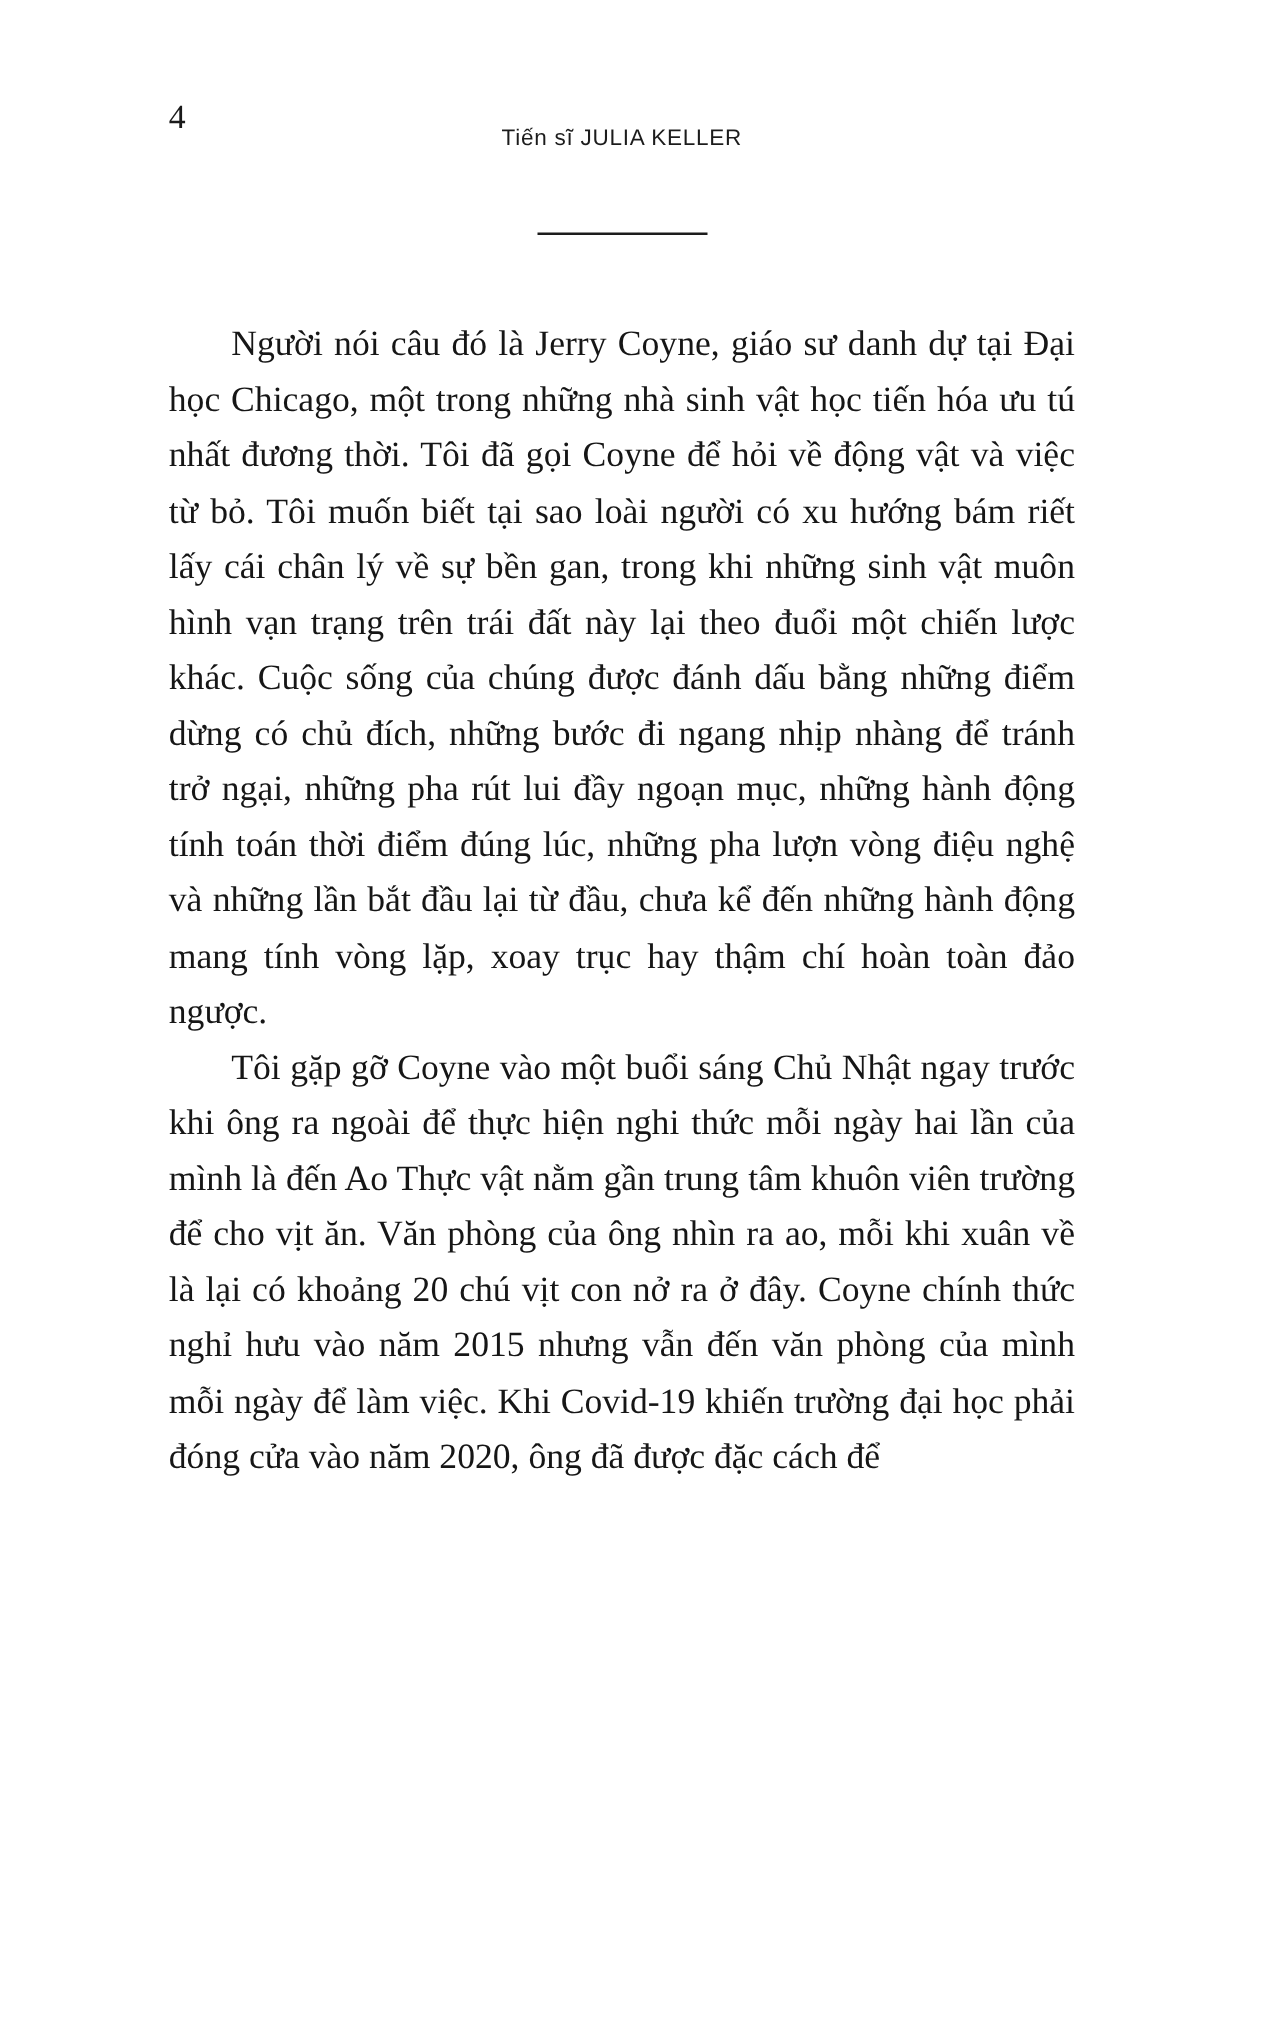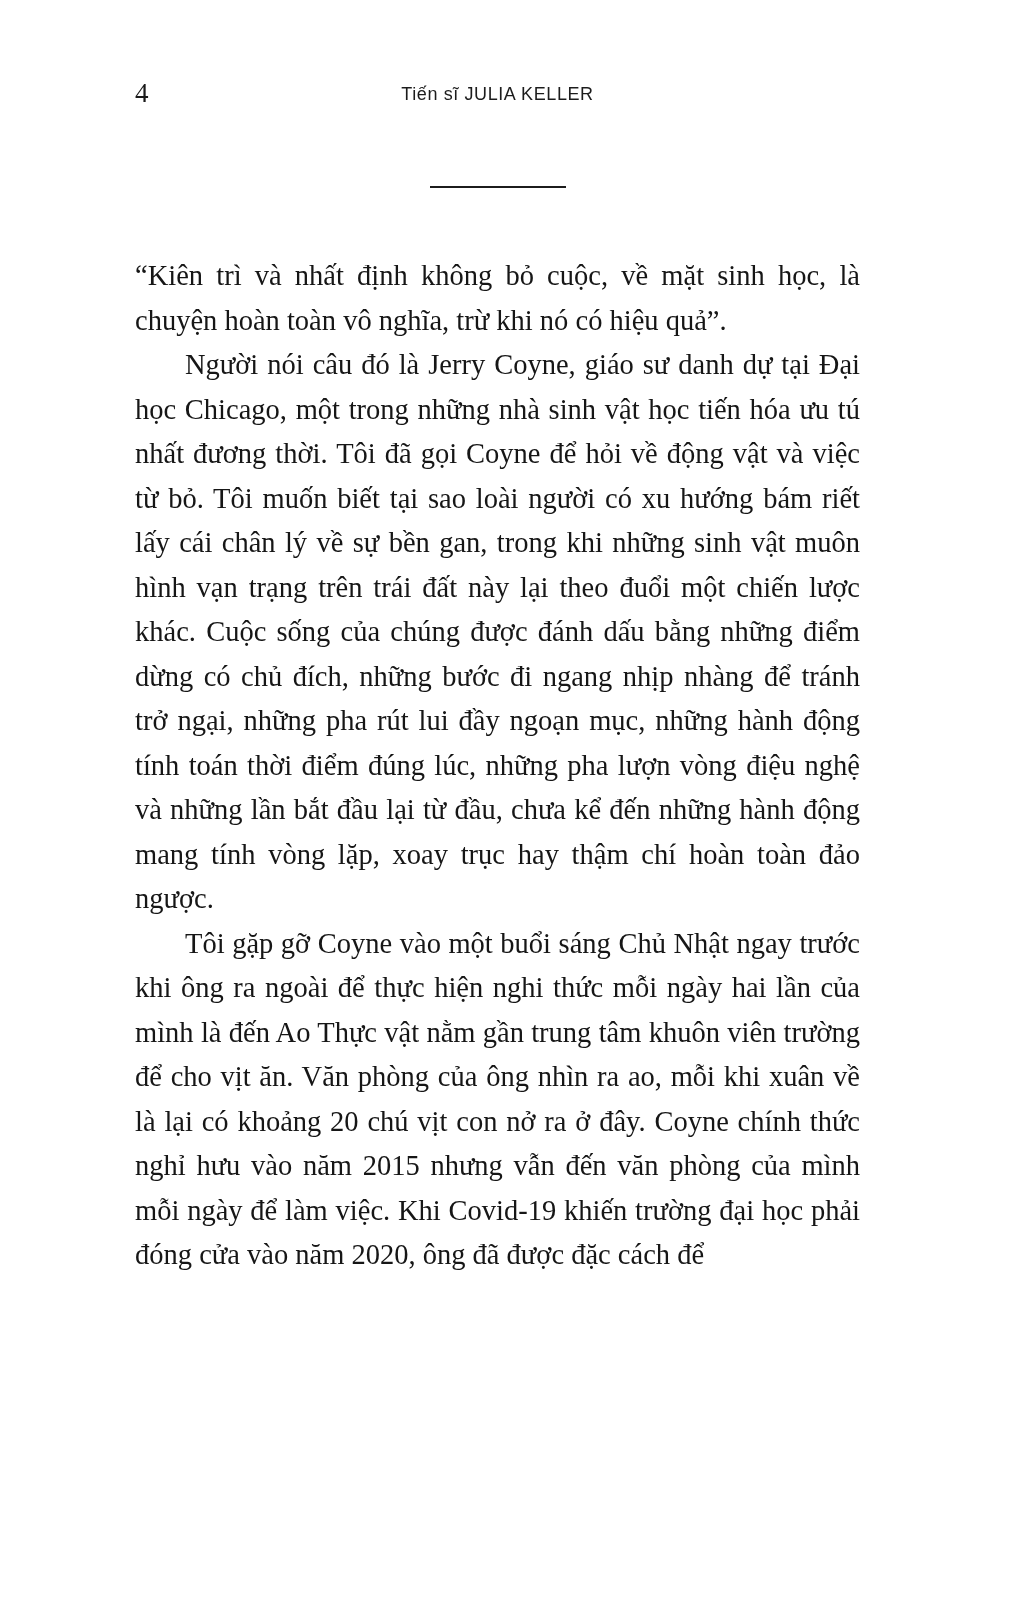--- a/index.html
+++ b/index.html
@@ -29,21 +29,21 @@
     left: 0;
     top: 0;
     font-size: 27px;
     line-height: 1;
     color: #1a1a1a;
   }
   .running-head {
     position: absolute;
     left: 0;
     right: 0;
-    top: 4px;
+    top: 20px;
     text-align: center;
     font-family: "Liberation Sans", sans-serif;
     font-size: 18px;
     letter-spacing: 0.6px;
     color: #1c1c1c;
     font-weight: 500;
   }
   .divider {
     width: 136px;
     border-top: 2px solid #1c1c1c;
@@ -65,18 +65,17 @@
 <div class="page">
 
   <header class="page-header">
     <span class="page-number">4</span>
     <span class="running-head">Tiến sĩ JULIA KELLER</span>
   </header>
 
   <div class="divider"></div>
 
   <main class="body-text">
-    <p class="quote">“Kiên trì và nhất định không bỏ cuộc, về mặt sinh học, là chuyện hoàn toàn vô nghĩa, trừ khi nó có hiệu quả”.</p>
     <p class="indent">Người nói câu đó là Jerry Coyne, giáo sư danh dự tại Đại học Chicago, một trong những nhà sinh vật học tiến hóa ưu tú nhất đương thời. Tôi đã gọi Coyne để hỏi về động vật và việc từ bỏ. Tôi muốn biết tại sao loài người có xu hướng bám riết lấy cái chân lý về sự bền gan, trong khi những sinh vật muôn hình vạn trạng trên trái đất này lại theo đuổi một chiến lược khác. Cuộc sống của chúng được đánh dấu bằng những điểm dừng có chủ đích, những bước đi ngang nhịp nhàng để tránh trở ngại, những pha rút lui đầy ngoạn mục, những hành động tính toán thời điểm đúng lúc, những pha lượn vòng điệu nghệ và những lần bắt đầu lại từ đầu, chưa kể đến những hành động mang tính vòng lặp, xoay trục hay thậm chí hoàn toàn đảo ngược.</p>
     <p class="indent">Tôi gặp gỡ Coyne vào một buổi sáng Chủ Nhật ngay trước khi ông ra ngoài để thực hiện nghi thức mỗi ngày hai lần của mình là đến Ao Thực vật nằm gần trung tâm khuôn viên trường để cho vịt ăn. Văn phòng của ông nhìn ra ao, mỗi khi xuân về là lại có khoảng 20 chú vịt con nở ra ở đây. Coyne chính thức nghỉ hưu vào năm 2015 nhưng vẫn đến văn phòng của mình mỗi ngày để làm việc. Khi Covid-19 khiến trường đại học phải đóng cửa vào năm 2020, ông đã được đặc cách để</p>
   </main>
 
 </div>
 
 </body></html>

